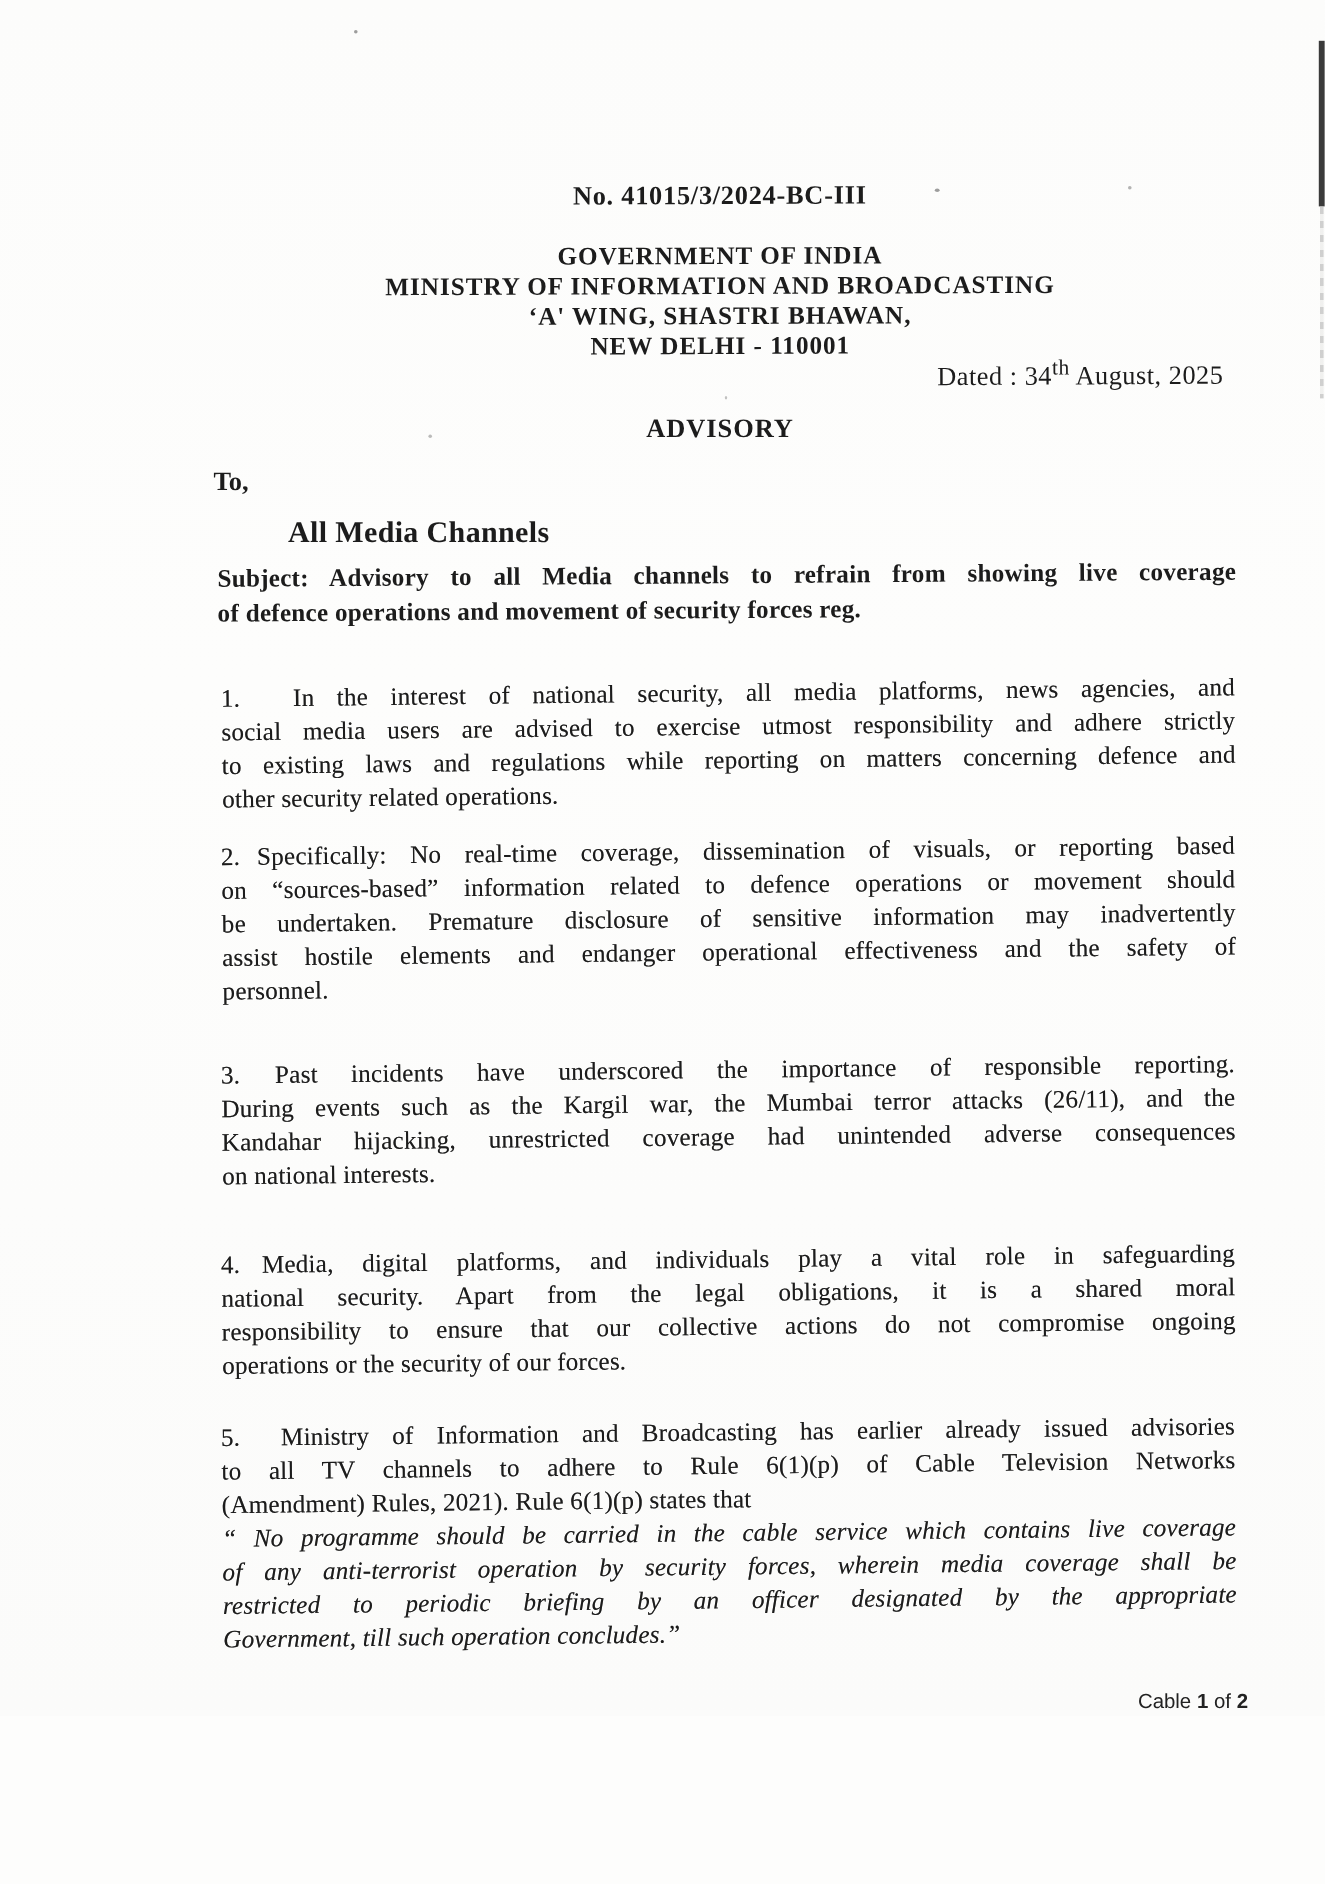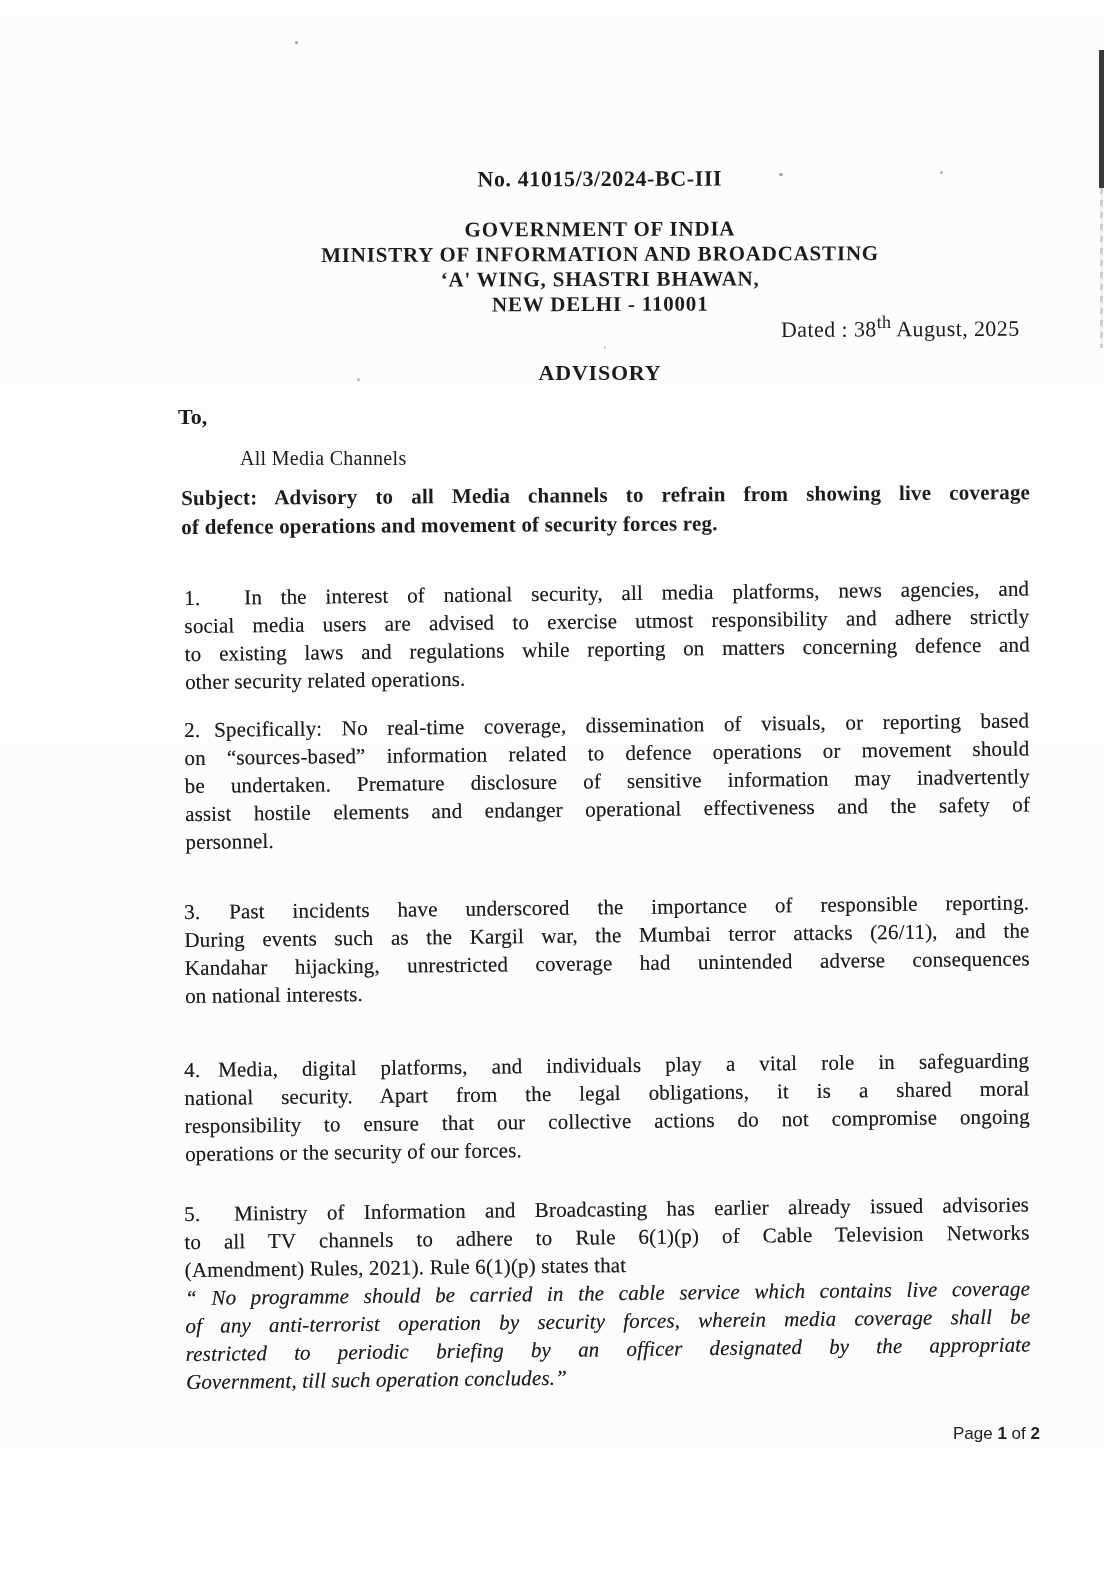--- a/index.html
+++ b/index.html
@@ -7,21 +7,20 @@
     width: 1104px; height: 1570px;
     background: #fdfdfc;
     overflow: hidden;
     font-family: "Liberation Serif", serif;
     color: #1c1c1c;
   }
   .page {
     position: relative;
     width: 1104px; height: 1430px;
     background: linear-gradient(180deg, #fcfcfb 0%, #fdfdfc 40%, #fbfbfa 100%);
-    margin-top: 16px;
   }
   
   .streak-dark {
     position: absolute; right: 0px; top: 34px;
     width: 5px; height: 138px;
     background: #3a3a3a; filter: blur(0.6px);
   }
   .streak-light {
     position: absolute; right: 1px; top: 172px;
     width: 3px; height: 160px;
@@ -47,21 +46,21 @@
     font-size: 22px; letter-spacing: .4px; transform: rotate(-0.3deg);
   }
   .date-line sup { font-size: 18px; }
   .advisory-title {
     position: absolute; top: 344px; left: 48px; width: 1104px;
     text-align: center; font-weight: bold; font-size: 22px; letter-spacing: .8px;
   }
 
   
   .to-label   { position: absolute; top: 388px; left: 178px; font-size: 22px; font-weight: bold; }
-  .recipient  { position: absolute; top: 431px; left: 240px; font-size: 20px; font-weight: normal; letter-spacing:.3px; }
+  .recipient  { position: absolute; top: 431px; left: 240px; font-size: 25px; font-weight: bold; letter-spacing:.3px; }
 
   .subject {
     position: absolute; top: 468px; left: 181px; width: 849px;
     font-size: 21px; font-weight: bold; line-height: 29px; letter-spacing:.2px;
     transform: rotate(-0.4deg); transform-origin: left top;
   }
 
   .para {
     position: absolute; left: 184px; width: 845px;
     font-size: 21px; line-height: 28px; letter-spacing:.15px;
@@ -106,21 +105,21 @@
   <div class="speck sp5"></div>
 
   <header class="hdr">
     <div class="ref-no">No. 41015/3/2024-BC-III</div>
     <div class="org-line">GOVERNMENT OF INDIA</div>
     <div class="org-line">MINISTRY OF INFORMATION AND BROADCASTING</div>
     <div class="org-line">‘A' WING, SHASTRI BHAWAN,</div>
     <div class="org-line">NEW DELHI - 110001</div>
   </header>
 
-  <div class="date-line"><span>Dated : 38</span><sup>th</sup><span> August, 2025</span></div>
+  <div class="date-line"><span>Dated : 34</span><sup>th</sup><span> August, 2025</span></div>
 
   <div class="advisory-title">ADVISORY</div>
 
   <div class="to-label">To,</div>
   <div class="recipient">All Media Channels</div>
 
   <div class="subject">
     <div class="jline">Subject: Advisory to all Media channels to refrain from showing live coverage</div>
     <div class="lline">of defence operations and movement of security forces reg.</div>
   </div>
@@ -158,19 +157,19 @@
     <div class="jline"><span class="num n5">5.</span><span>Ministry of Information and Broadcasting has earlier already issued advisories</span></div>
     <div class="jline">to all TV channels to adhere to Rule 6(1)(p) of Cable Television Networks</div>
     <div class="lline">(Amendment) Rules, 2021). Rule 6(1)(p) states that</div>
     <div class="jline quote-line">“ No programme should be carried in the cable service which contains live coverage</div>
     <div class="jline quote-line">of any anti-terrorist operation by security forces, wherein media coverage shall be</div>
     <div class="jline quote-line">restricted to periodic briefing by an officer designated by the appropriate</div>
     <div class="lline quote-line">Government, till such operation concludes.”</div>
   </section>
 
   <footer class="page-footer">
-    <span>Page</span>
+    <span>Cable</span>
     <b>1</b>
     <span>of</span>
     <b>2</b>
   </footer>
 
 </div>
 
 </body></html>

